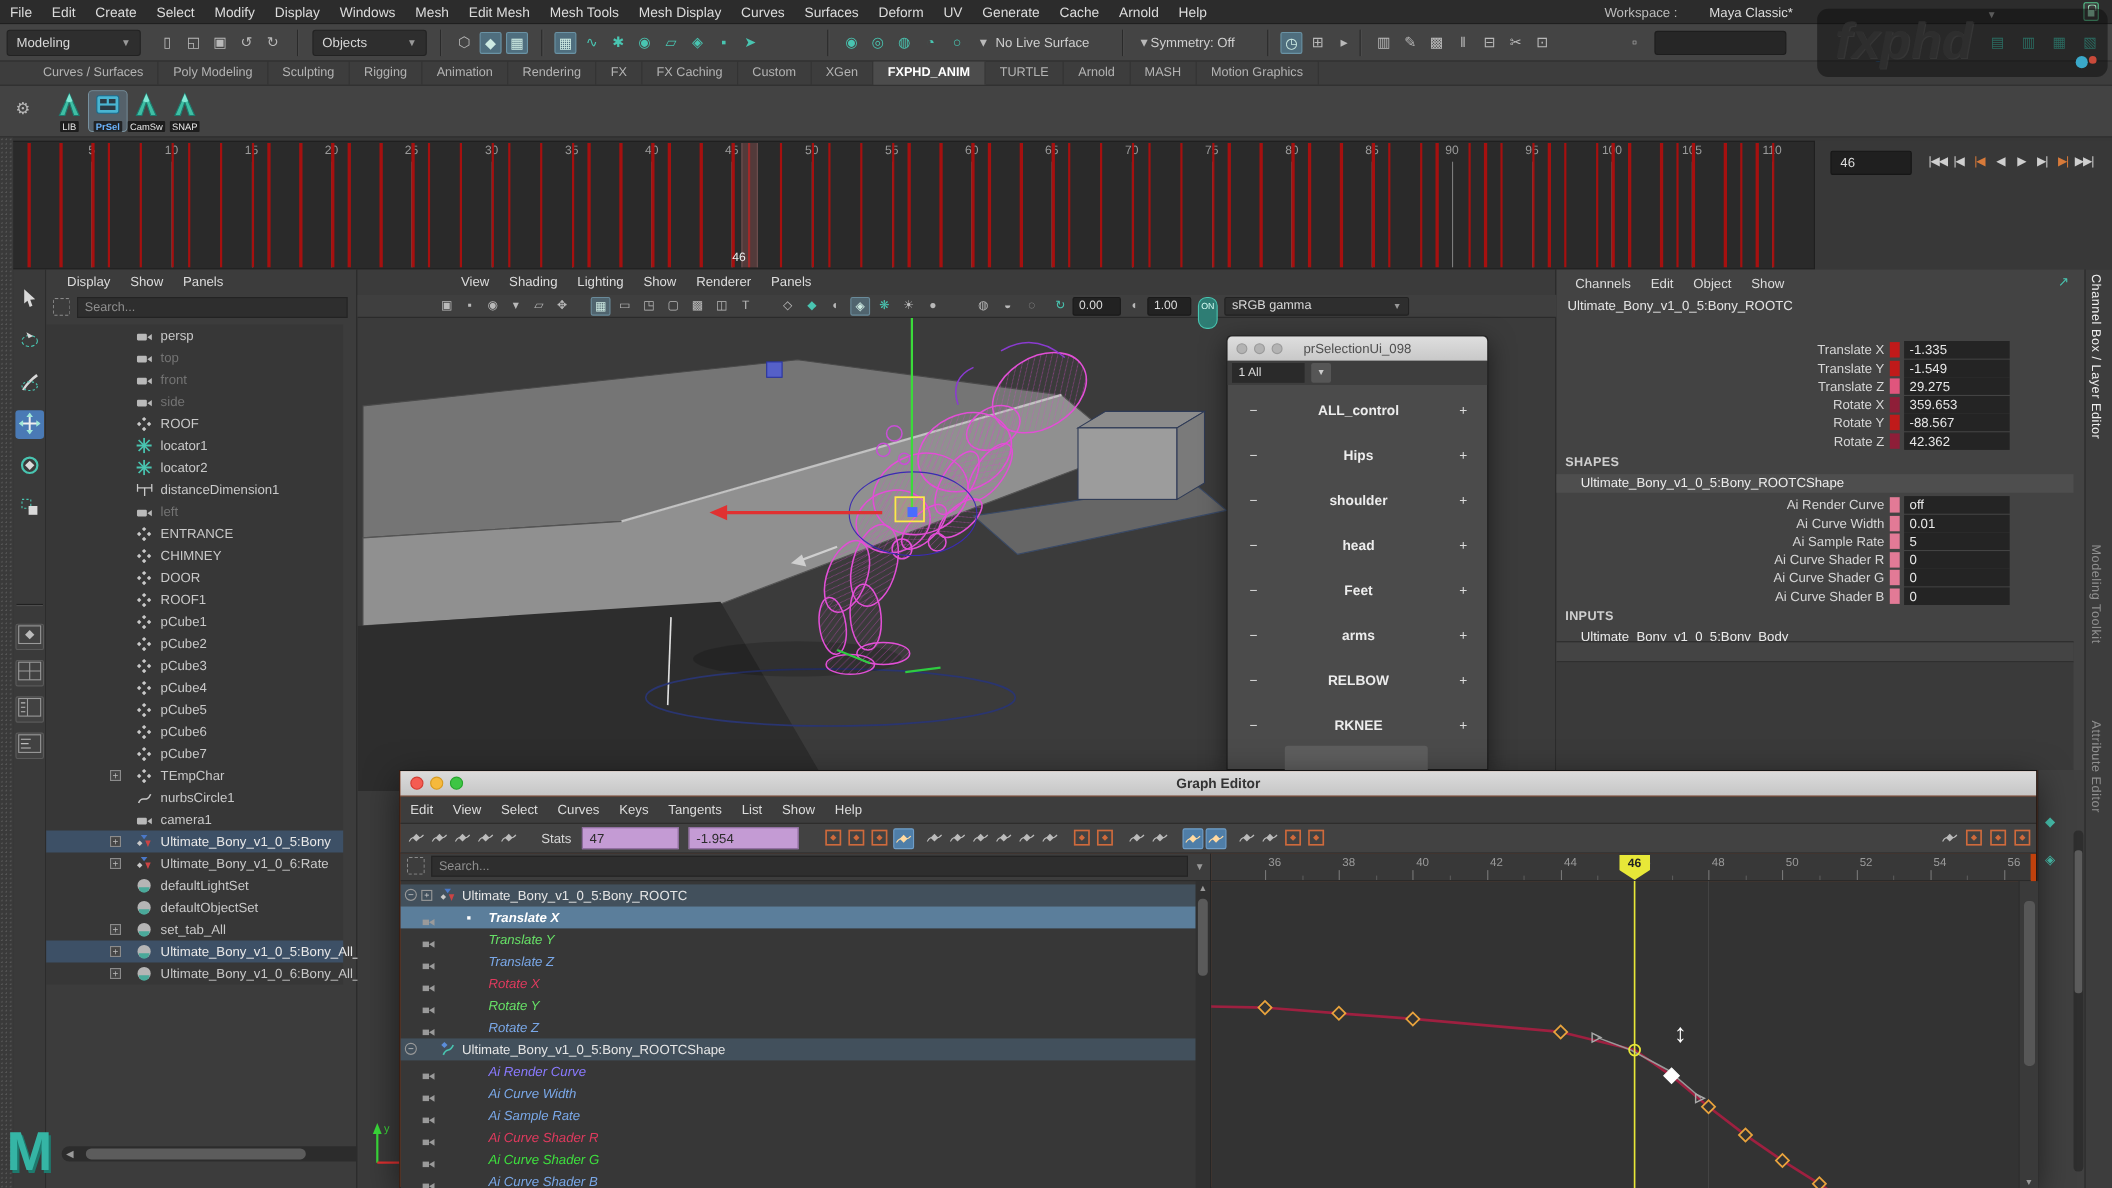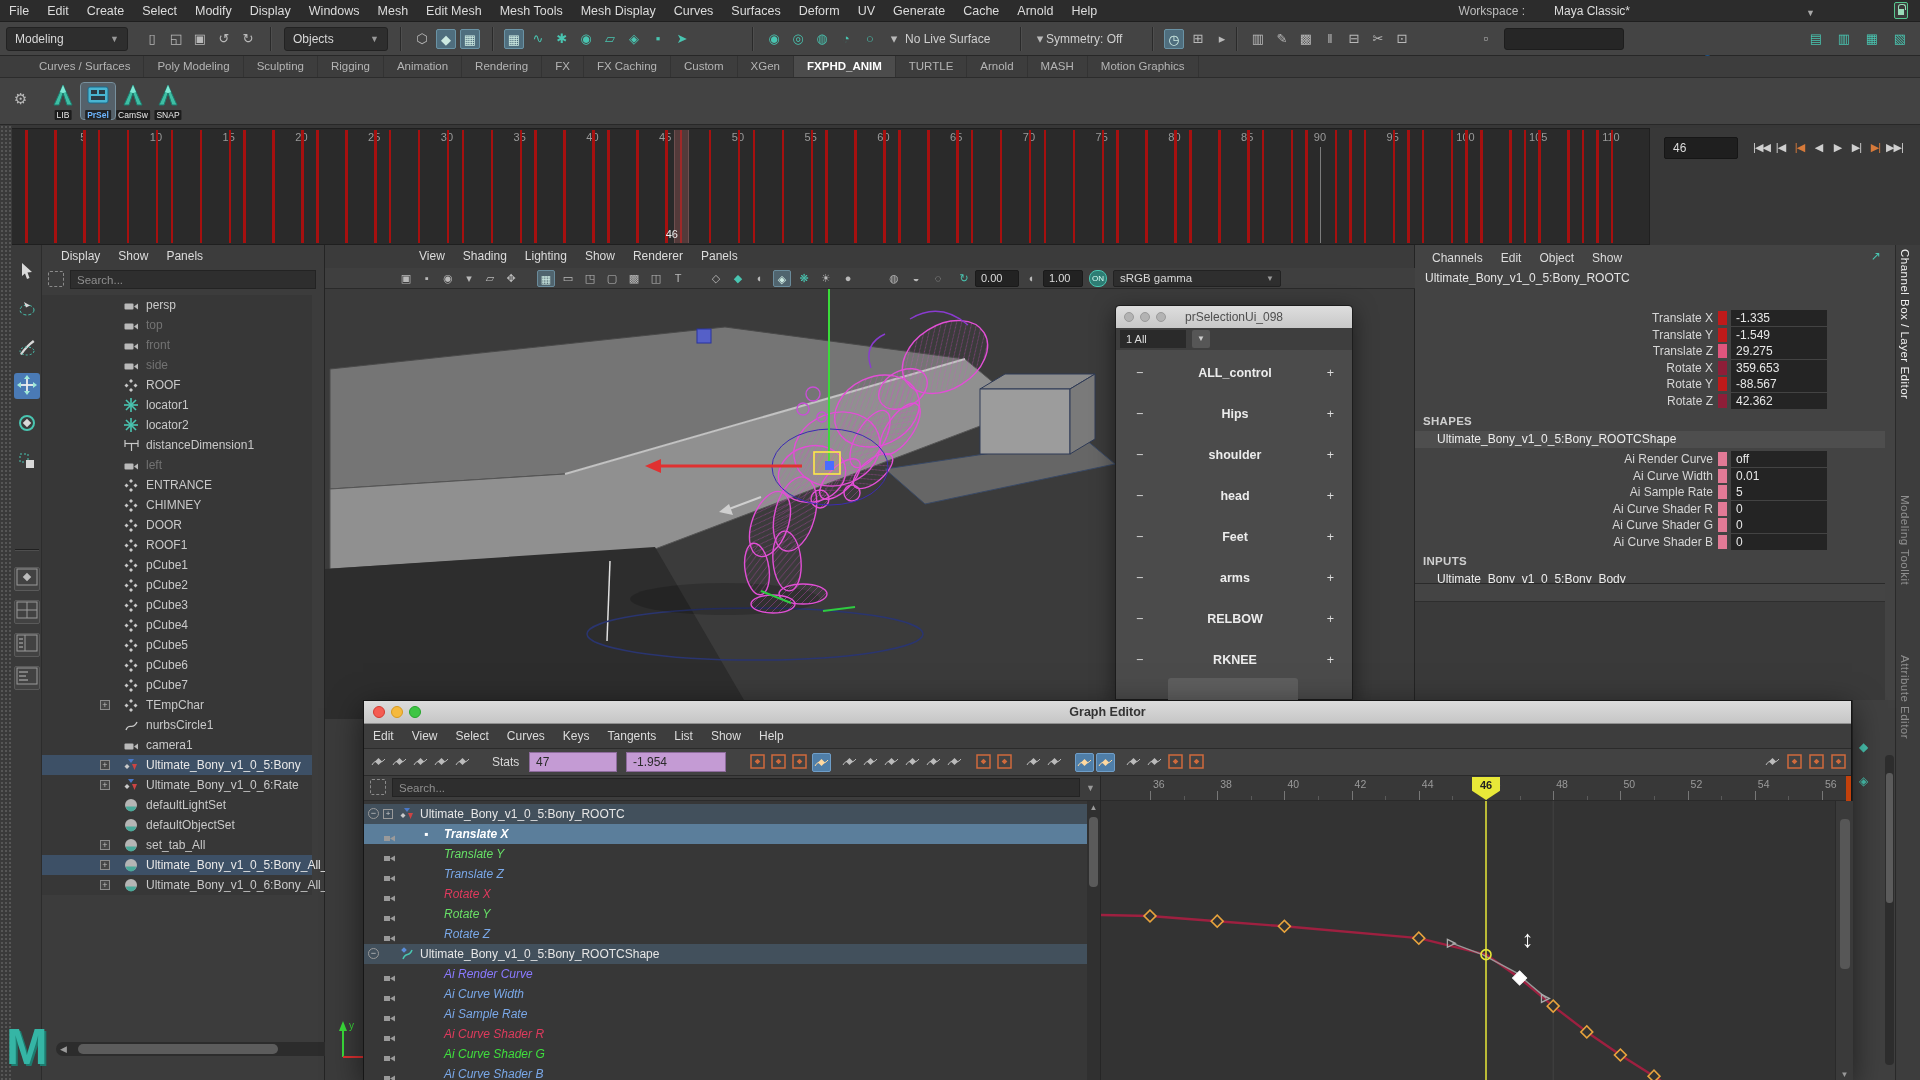--- a/index.html
+++ b/index.html
@@ -77,21 +77,21 @@
   .ol-harr{position:absolute;top:2px;color:#9a9a9a;font-size:9px}
   
   #viewport{left:325px;top:245px;width:1090px;height:835px;background:#3b3b3b;border-right:1px solid #242424}
   #vp-menus{position:absolute;left:85px;top:0;height:23px;white-space:nowrap}
   #vp-menus .mi{font-size:12px;line-height:23px}
   #vp-toolbar{position:absolute;left:0;top:23px;width:1090px;height:21px;background:#3f3f3f;border-bottom:1px solid #2a2a2a}
   .vpi{position:absolute;top:2px;width:18px;height:17px;font-size:11px;color:#b9b9b9;text-align:center;line-height:17px;border-radius:2px}
   .vpi.teal{color:#49c5b1}
   .vpi.box{background:#50646e;border:1px solid #6a8b9b;color:#cdeae2}
   .vp-field{position:absolute;top:2px;height:17px;background:#222;border:1px solid #1a1a1a;color:#ddd;font-size:11px;line-height:15px;padding:0 5px;border-radius:2px}
-  #vp-on{position:absolute;top:2px;height:17px;width:18px;background:#2e7d74;border:1px solid #49c5b1;border-radius:8px;color:#d8fff6;font-size:8px;line-height:15px;text-align:center}
+  #vp-on{position:absolute;top:2px;height:29px;width:18px;background:#2e7d74;border:1px solid #49c5b1;border-radius:8px;color:#d8fff6;font-size:8px;line-height:15px;text-align:center}
   #vp-dd{position:absolute;top:2px;height:17px;width:168px;background:#2e2e2e;border:1px solid #222;border-radius:2px;color:#d8d8d8;font-size:11.5px;line-height:15px;padding:0 6px}
   #vp-dd .arr{float:right;font-size:8px;color:#999;line-height:15px}
   #scene{position:absolute;left:0;top:44px;width:1090px;height:791px}
   
   #selpanel{left:1115px;top:305px;width:238px;height:395px;background:#4b4b4b;border:1px solid #1d1d1d;border-radius:4px 4px 0 0;box-shadow:0 6px 22px rgba(0,0,0,.5)}
   #sp-title{position:absolute;left:0;top:0;width:100%;height:22px;background:linear-gradient(#dedede,#c8c8c8);border-radius:4px 4px 0 0;color:#4f4f4f;font-size:12px;line-height:22px;text-align:center}
   .sp-dot{position:absolute;top:6px;width:10px;height:10px;border-radius:50%;background:#b3b3b3;border:1px solid #9a9a9a}
   #sp-filter{position:absolute;left:0;top:22px;width:100%;height:22px;background:#3e3e3e}
   #sp-combo{position:absolute;left:4px;top:2px;width:66px;height:18px;background:#2a2a2a;color:#ddd;font-size:11px;line-height:18px;padding:0 6px}
   #sp-combo-arr{position:absolute;left:76px;top:2px;width:18px;height:18px;background:#565656;color:#ccc;font-size:8px;line-height:18px;text-align:center;border-radius:2px}
@@ -1230,14 +1230,19 @@
           <rect x="548.8" y="270.965" width="8.4" height="8.4" fill="#333" stroke="#e8a33d" stroke-width="1.6" transform="rotate(45 553 275.16499999999996)"></rect>
           <rect x="582.4" y="293.625" width="8.4" height="8.4" fill="#333" stroke="#e8a33d" stroke-width="1.6" transform="rotate(45 586.6 297.825)"></rect>
           <text x="420.6799999999999" y="145.9" font-size="24" fill="#fff" font-weight="bold">↕</text>
         </svg></div>
     <div id="ge-gscroll">
         <div id="ge-gthumb"></div>
         <div style="position:absolute;bottom:2px;width:100%;text-align:center;color:#999;font-size:8px">▼</div>
       </div>
   </div>
 
+  <div class="abs" id="fxphd">
+      <span>fxphd</span>
+      <i id="fx-dot1"></i>
+      <i id="fx-dot2"></i>
+    </div>
   <div class="abs" id="mlogo">M</div>
 </div>
 
 </body></html>

